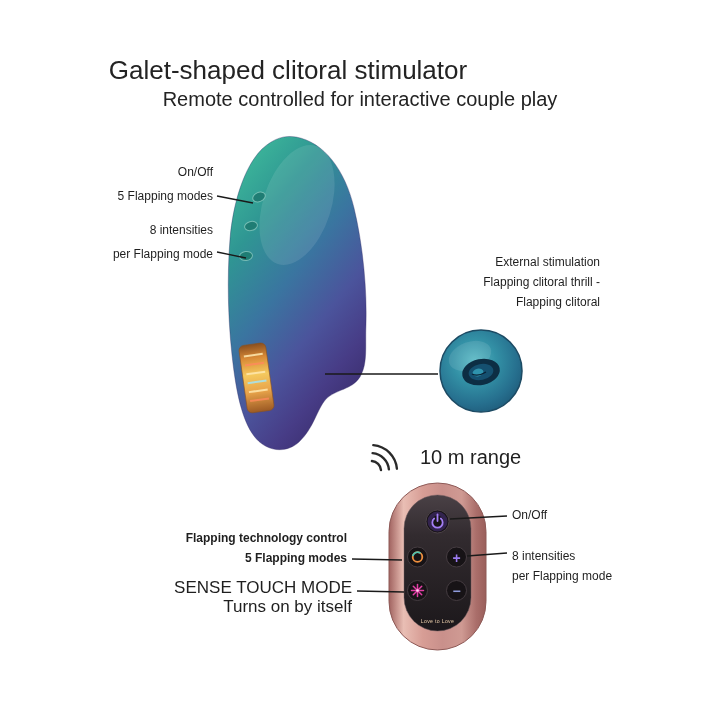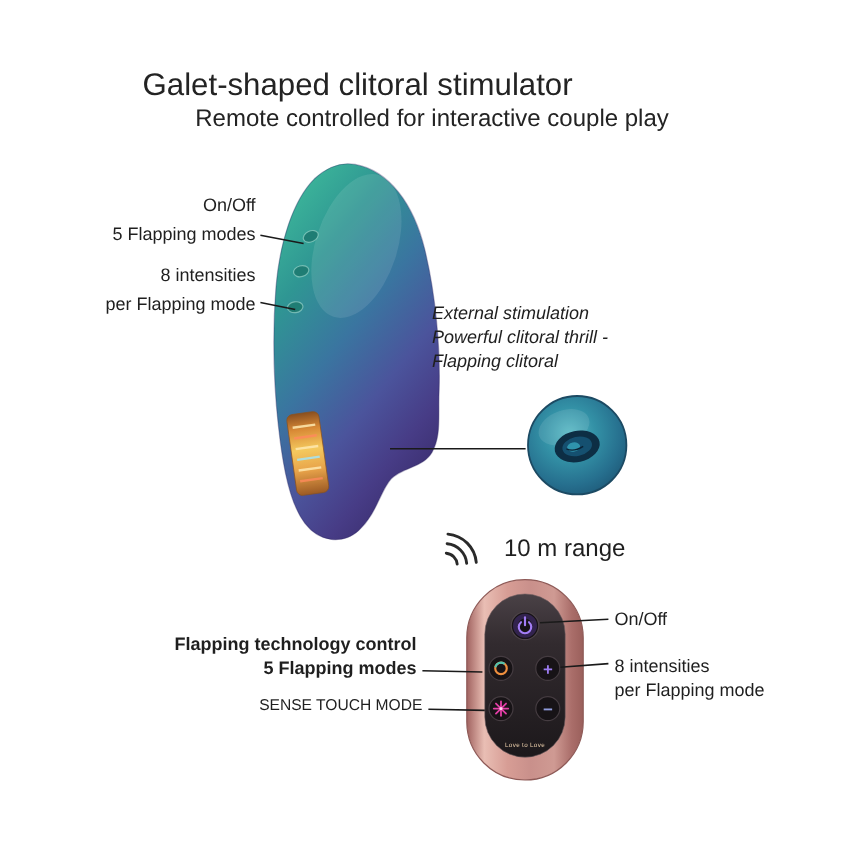--- a/index.html
+++ b/index.html
@@ -2,24 +2,24 @@
 <html><head>
 <meta charset="utf-8">
 <style>
   html,body { margin:0; padding:0; background:#ffffff; }
   .stage {
     position:relative; width:720px; height:720px; background:#ffffff;
     font-family:"Liberation Sans", sans-serif; color:#1f1f1f; overflow:hidden;
   }
   .abs { position:absolute; }
   .ta-r { text-align:right; }
-  .ta-c { text-align:left;font-style:italic; }
-  .title { left:0; top:55px; width:576px; font-size:26px; text-align:center; color:#232323;padding-left:10px; }
+  .ta-c { text-align:right; }
+  .title { left:0; top:55px; width:576px; font-size:26px; text-align:center; color:#232323; }
   .subtitle { left:0; top:88px; width:720px; font-size:20px; text-align:center; color:#232323; }
-  .callout { font-size:15px; color:#1f1f1f; }
+  .callout { font-size:12px; color:#1f1f1f; }
   .ln { display:block; }
   svg { position:absolute; left:0; top:0; }
   .connector { stroke:#1a1a1a; stroke-width:1.3; fill:none; }
   .btn-glyph {
     text-anchor:middle; dominant-baseline:central;
     font-family:"Liberation Sans", sans-serif; font-weight:bold;
   }
   .plus-glyph  { fill:#9b7bf0; font-size:14px; }
   .minus-glyph { fill:#8f9bdc; font-size:14px; }
   .brand-text  {
@@ -171,33 +171,34 @@
     <span class="ln">5 Flapping modes</span>
   </div>
 
   <div class="abs callout ta-r" style="right:507px; top:218px; line-height:24px;">
     <span class="ln">8 intensities</span>
     <span class="ln">per Flapping mode</span>
   </div>
 
   <div class="abs callout ta-c" style="left:360px; top:252px; width:240px; line-height:20px;">
     <span class="ln">External stimulation</span>
-    <span class="ln">Powerful clitoral thrill -</span>
+    <span class="ln">Flapping clitoral thrill -</span>
     <span class="ln">Flapping clitoral</span>
   </div>
 
   <div class="abs callout" style="left:420px; top:446px; font-size:20px;">10 m range</div>
 
   <div class="abs callout ta-r" style="right:373px; top:528px; line-height:20px;font-weight:bold;">
     <span class="ln">Flapping technology control</span>
     <span class="ln">5 Flapping modes</span>
   </div>
 
-  <div class="abs callout ta-r" style="right:368px; top:579px; line-height:18.5px; font-size:13px;">
+  <div class="abs callout ta-r" style="right:368px; top:579px; line-height:18.5px; font-size:17px;">
     <span class="ln">SENSE TOUCH MODE</span>
+    <span class="ln">Turns on by itself</span>
   </div>
 
   <div class="abs callout" style="left:512px; top:508px;">On/Off</div>
 
   <div class="abs callout" style="left:512px; top:546px; line-height:20px;">
     <span class="ln">8 intensities</span>
     <span class="ln">per Flapping mode</span>
   </div>
 
 </div>

